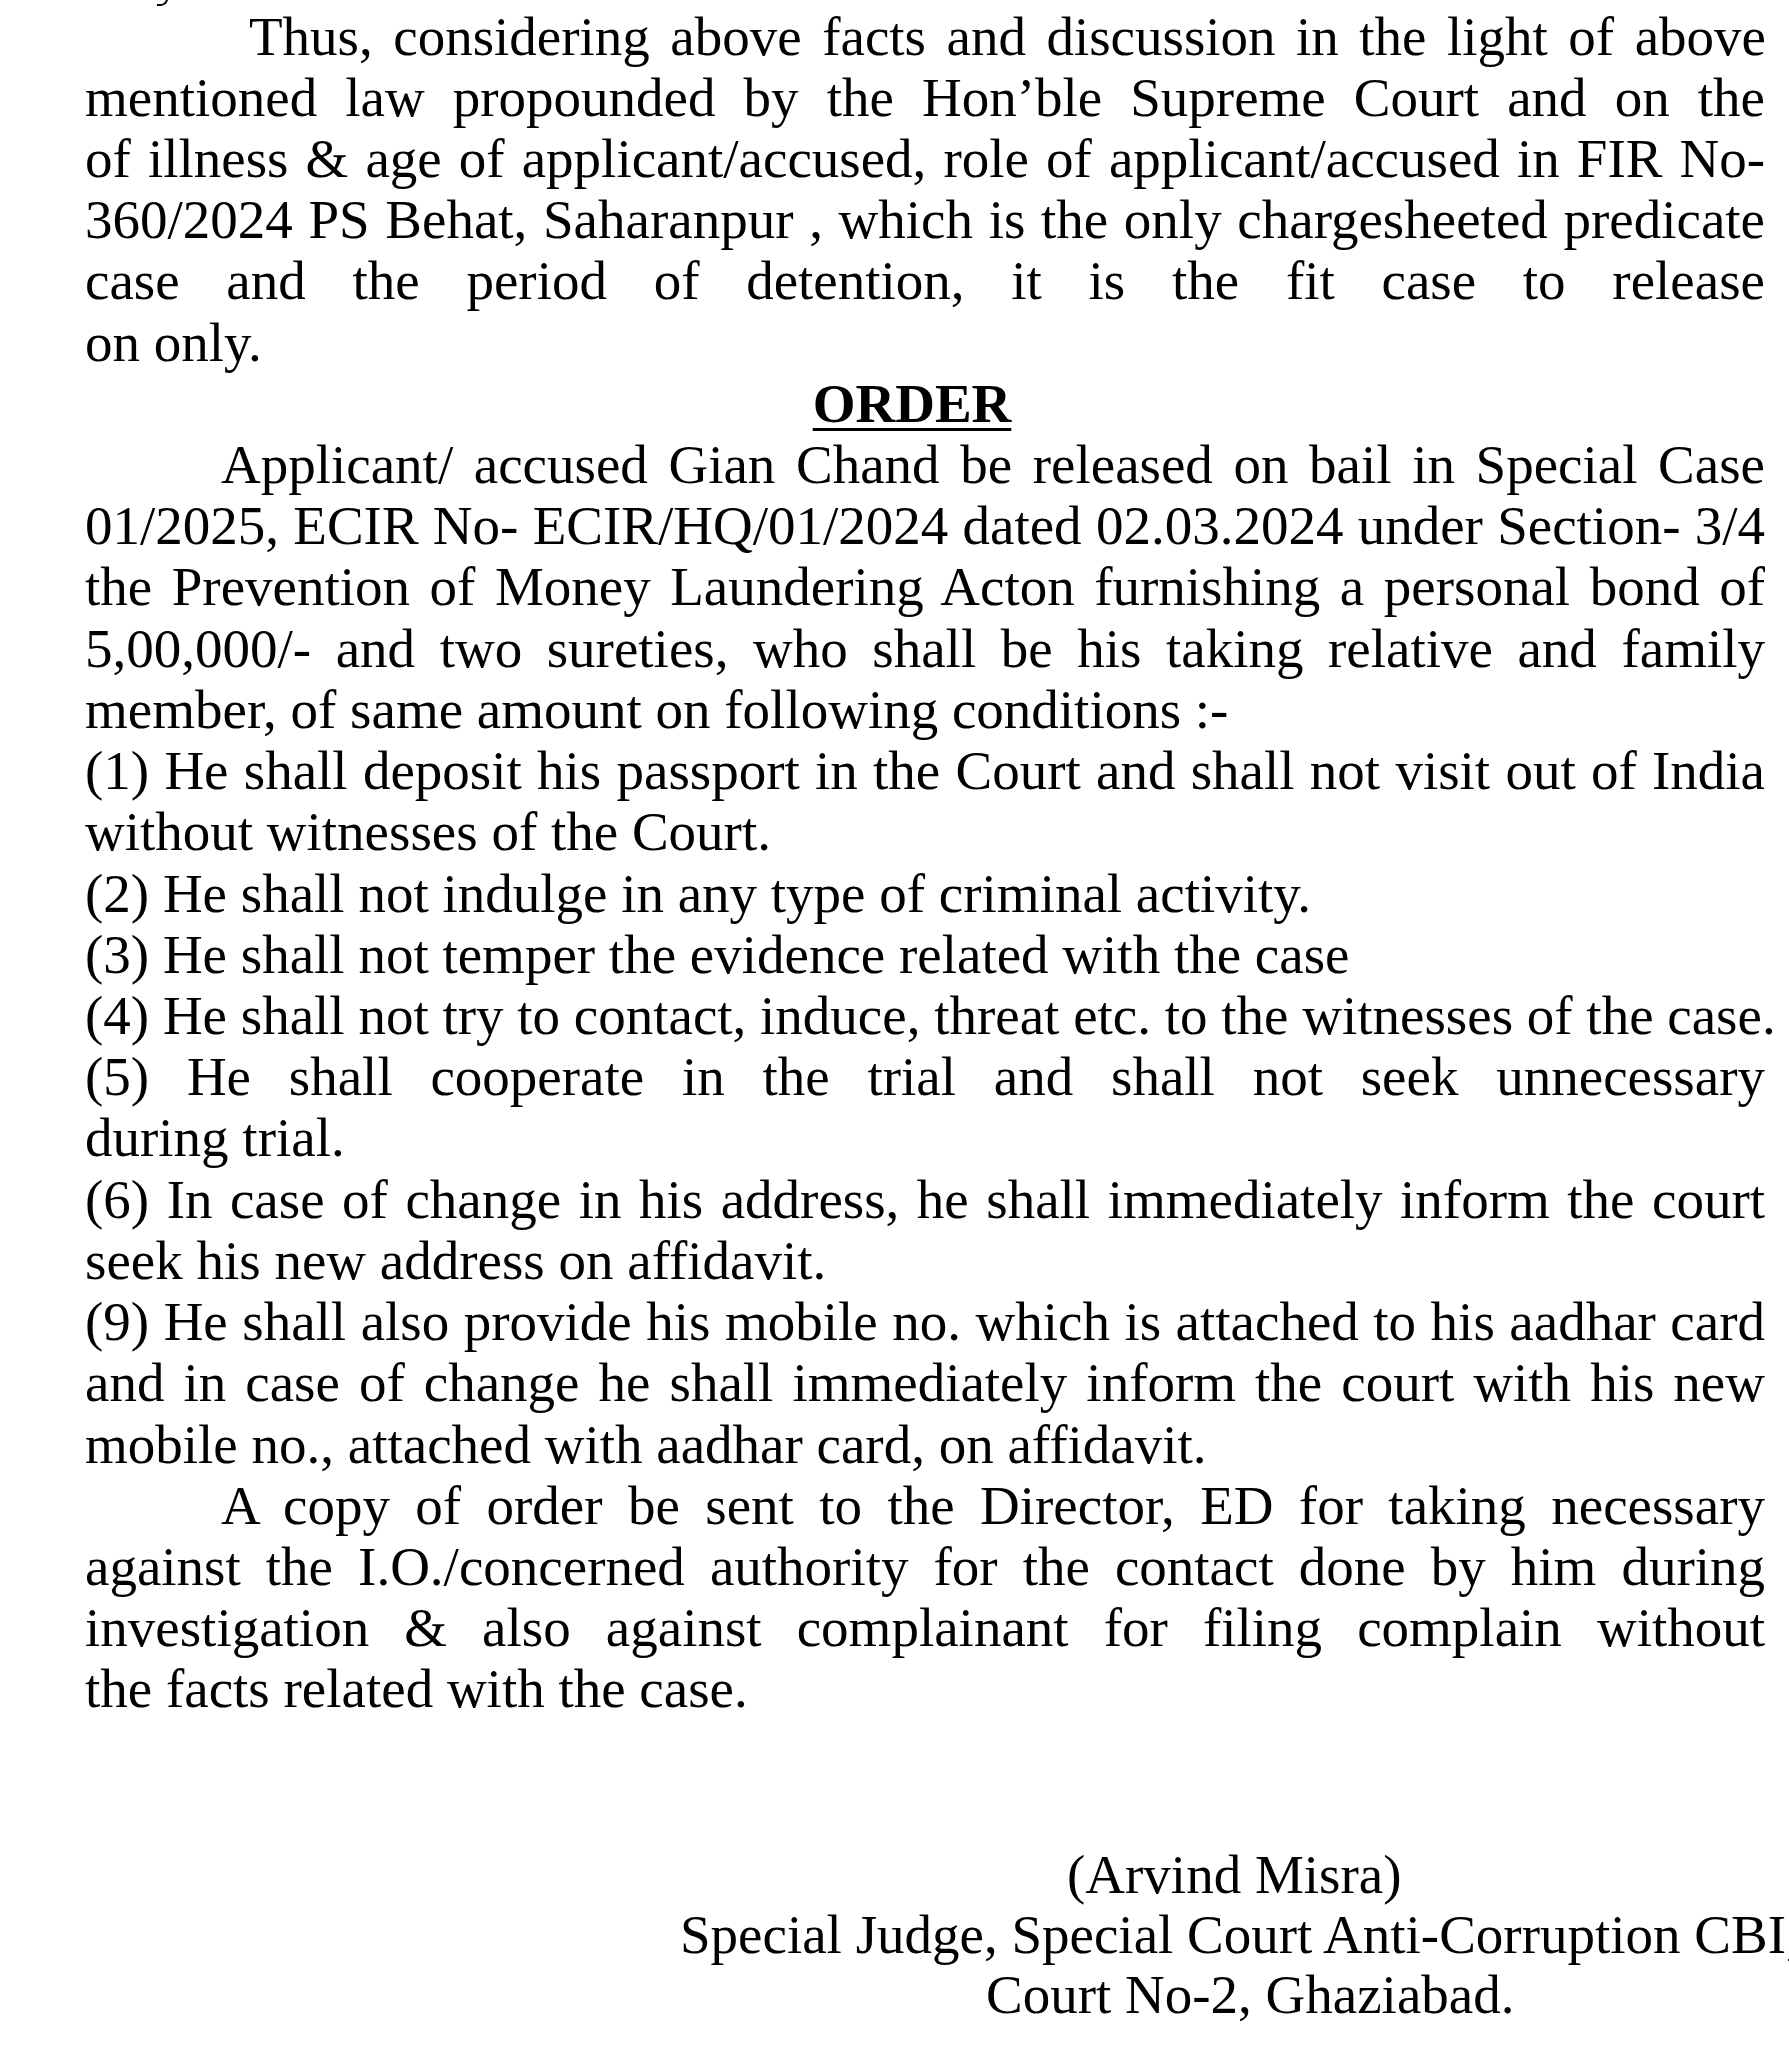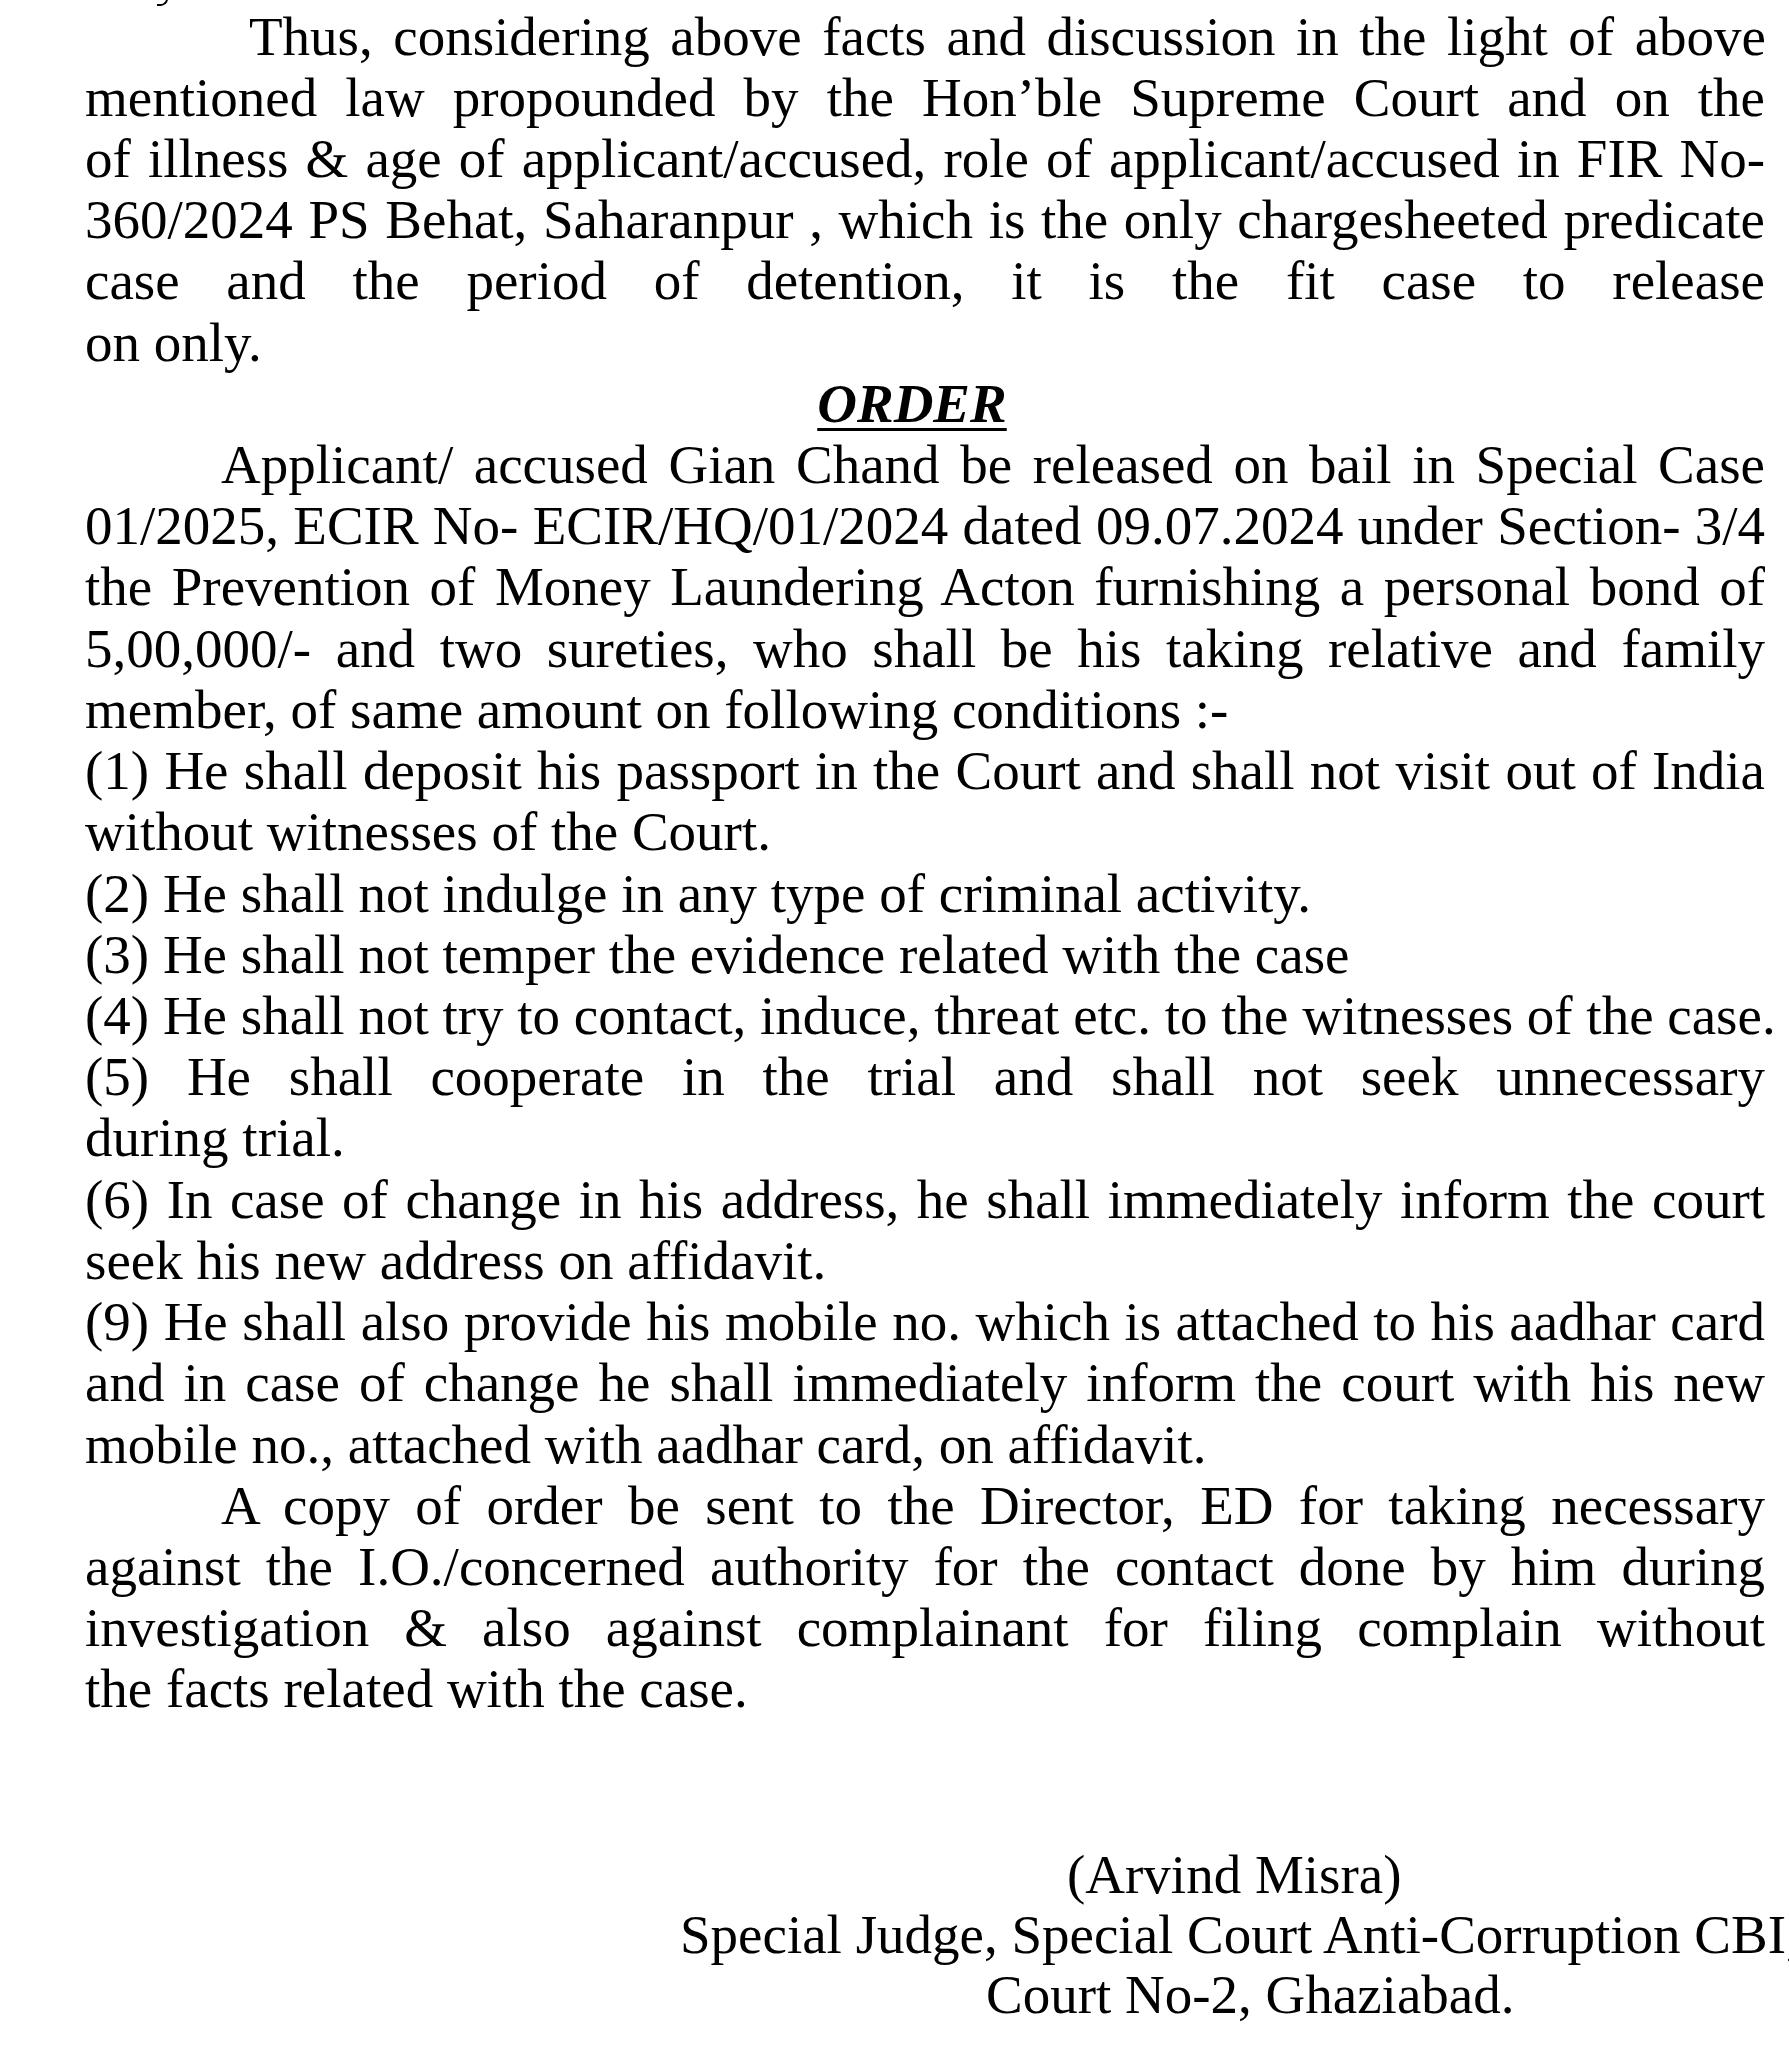--- a/index.html
+++ b/index.html
@@ -4,21 +4,21 @@
 <style>
   html, body { margin: 0; padding: 0; background: #ffffff; }
   body { width: 1790px; height: 2049px; position: relative; overflow: hidden; }
   .page { position: absolute; left: 0; top: 0; width: 1790px; height: 2049px; background: #fff; color: #000;
           font-family: "Liberation Serif", "DejaVu Serif", serif; font-size: 55px; }
   .ln { position: absolute; left: 85px; width: 1680px; height: 61px; line-height: 61px; white-space: nowrap; }
   .ln.just { text-align: justify; text-align-last: justify; white-space: normal; overflow: hidden; }
   .ln.ind { left: 221px; width: 1544px; }
   .ln.ind0 { left: 249px; width: 1517px; }
   .heading { position: absolute; left: 0; width: 1790px; top: 373px; height: 61px; line-height: 61px; text-align: center; }
-  .heading span { font-weight: bold; text-decoration: underline; text-decoration-thickness: 2.7px; text-underline-offset: 5.5px; display: inline-block; margin-left: 34px; font-style: italic; }
+  .heading span { font-weight: bold; text-decoration: underline; text-decoration-thickness: 2.7px; text-underline-offset: 5.5px; display: inline-block; margin-left: 34px; }
   .sig { position: absolute; left: 640px; width: 1150px; height: 61px; line-height: 61px; white-space: nowrap; }
   .frag { position: absolute; left: 157px; top: -12.8px; width: 9.1px; height: 16.4px; border: 2.7px solid #000; border-top: none; border-left: none; border-radius: 0 0 7.3px 0; }
 </style>
 </head>
 <body>
 
 <div class="page">
   <div class="frag"></div>
 
   <div>
@@ -29,21 +29,21 @@
     <div class="ln just" style="top:250px">case and the period of detention, it is the fit case to release applicant/accused</div>
     <div class="ln" style="top:312px">on only.</div>
   </div>
 
   <div class="heading">
     <span>ORDER</span>
   </div>
 
   <div>
     <div class="ln just ind" style="top:434px">Applicant/ accused Gian Chand be released on bail in Special Case No-</div>
-    <div class="ln just" style="top:495px">01/2025, ECIR No- ECIR/HQ/01/2024 dated 09.07.2024 under Section- 3/4</div>
+    <div class="ln just" style="top:495px">01/2025, ECIR No- ECIR/HQ/01/2024 dated 02.03.2024 under Section- 3/4</div>
     <div class="ln just" style="top:556px">the Prevention of Money Laundering Acton furnishing a personal bond of Rs</div>
     <div class="ln just" style="top:618px">5,00,000/- and two sureties, who shall be his taking relative and family</div>
     <div class="ln" style="top:679px">member, of same amount on following conditions :-</div>
   </div>
 
   <div>
     <div class="ln just" style="top:740px">(1) He shall deposit his passport in the Court and shall not visit out of India</div>
     <div class="ln" style="top:801px">without witnesses of the Court.</div>
     <div class="ln" style="top:863px">(2) He shall not indulge in any type of criminal activity.</div>
     <div class="ln" style="top:924px">(3) He shall not temper the evidence related with the case</div>

